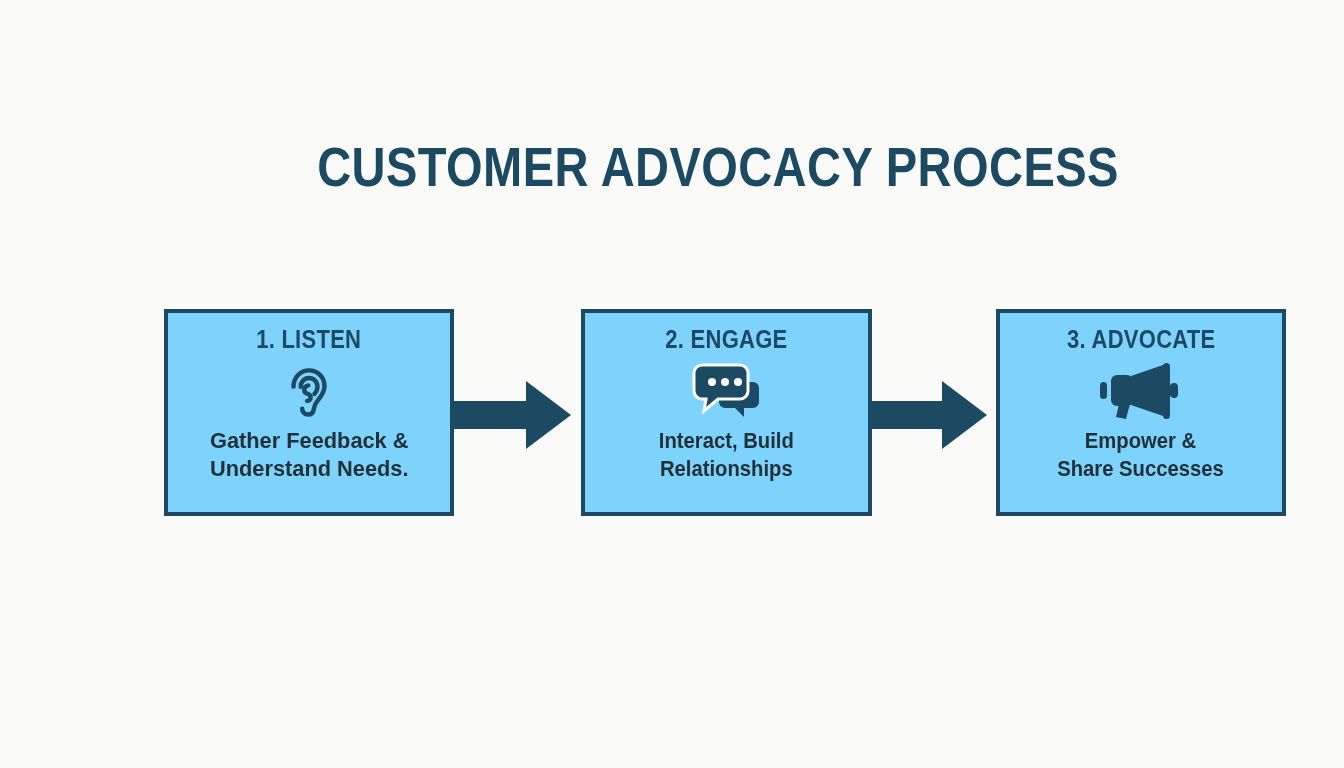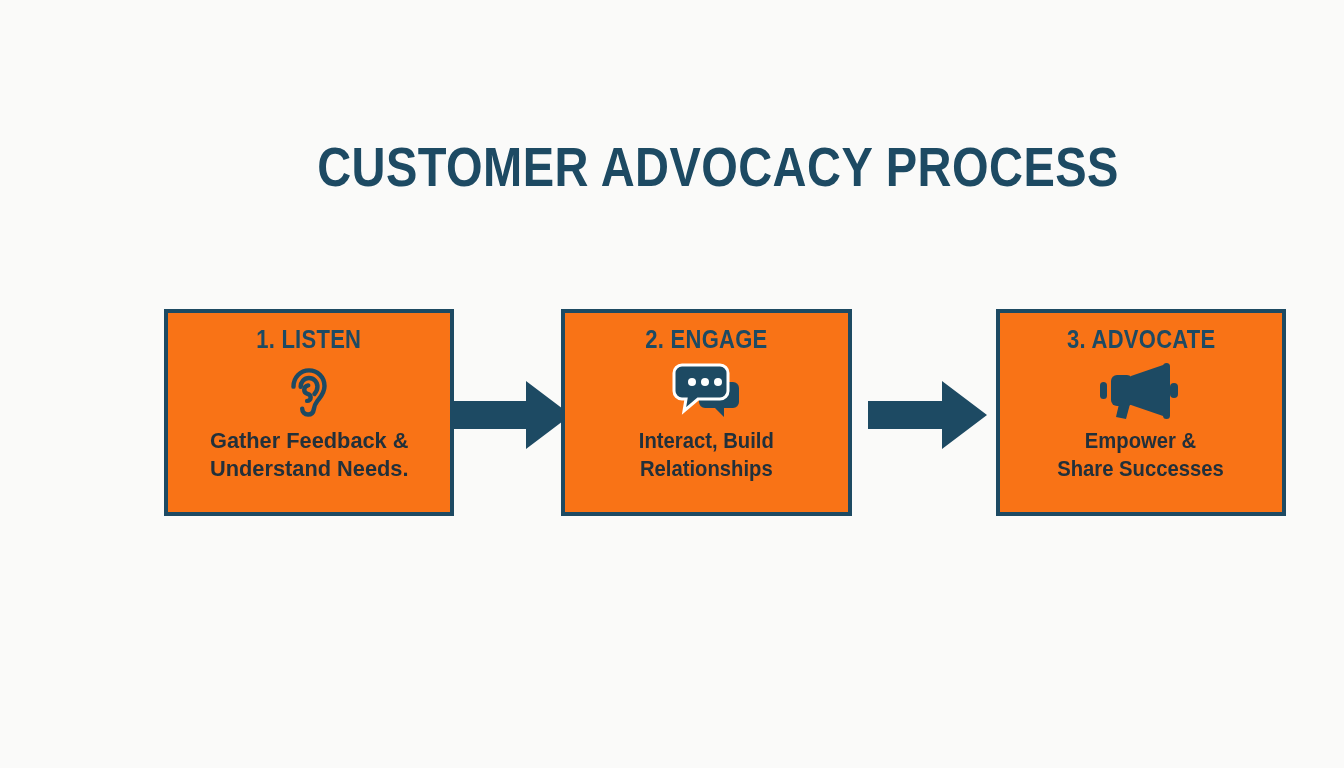--- a/index.html
+++ b/index.html
@@ -48,27 +48,27 @@
     height: 212px;
   }
 
   .step-card {
     position: absolute;
     top: 0;
     width: 290px;
     height: 207px;
     box-sizing: border-box;
     border: 4px solid #1d4a63;
-    background: #f97316;
+    background: #7dd3fc;
     display: flex;
     flex-direction: column;
     align-items: center;
   }
   .step-card.step-1 { left: 118px; }
-  .step-card.step-2 { left: 515px; width: 291px; align-items: center; }
+  .step-card.step-2 { left: 535px; width: 291px; align-items: center; }
   .step-card.step-3 { left: 950px; width: 290px; }
 
   .step-heading {
     margin-top: 11px;
     font-size: 25px;
     line-height: 30px;
     font-weight: 700;
     color: #1d4a63;
     letter-spacing: 0.3px;
     transform: scaleX(0.88);

